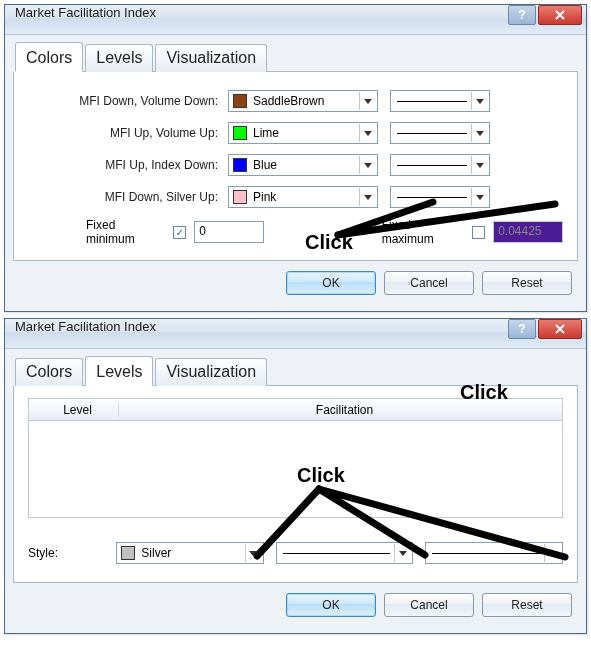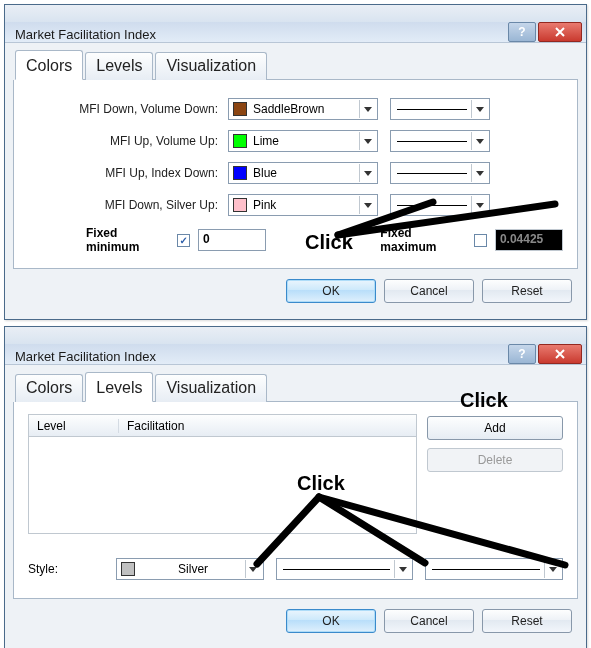--- a/index.html
+++ b/index.html
@@ -12,24 +12,24 @@
     width: 591px;
   }
   .dialog {
     border: 1px solid #4a6a8a;
     background: #eef2f6;
     margin-bottom: 6px;
     box-shadow: 1px 1px 2px rgba(0,0,0,0.15);
     position: relative;
   }
   .titlebar {
-    height: 38px;
+    height: 30px;
     background: linear-gradient(to bottom, #e9eef5 0%, #d9e4f0 45%, #cfdced 46%, #e2ecf7 100%);
     display: flex;
-    align-items: flex-end;
+    align-items: flex-start;
     padding: 0 4px 0 10px;
     font-size: 13px;
     color: #1a1a1a;
     border-bottom: 1px solid #b8c6d6;
   }
   .titlebar .title { flex: 1; }
   .titlebar .tb-btn {
     height: 20px;
     display: inline-flex;
     align-items: center;
@@ -134,42 +134,41 @@
     display: flex;
     align-items: center;
     padding: 0 2px 0 6px;
     margin-left: 12px;
   }
   .line-sample { flex:1; height:0; border-top:1.6px solid #000; margin-right:4px;}
   .weight-combo .line-sample { border-top:1.3px solid #000;}
   .minmax-row {
     display: flex;
     align-items: center;
-    font-weight: bold;
   }
   .minmax-row .lbl2 { margin-left: 58px; margin-right:6px;}
   .cb {
     width: 13px; height: 13px;
     display: inline-flex;
     border: 1px solid #6a88a8;
     background: #fff;
     align-items: center; justify-content: center;
     font-size: 10px; color: #2a5ca8;
     margin-right: 8px;
   }
   .txt {
     height: 22px;
     border: 1px solid #8a9cb0;
     background: #fff;
     padding: 2px 4px;
     font-size: 12px;
     width: 70px;
   }
   .txt.disabled {
-    background: #000000;
+    background: #4c1d95;
     color: #888;
     border-color: #c0c8d0;
   }
   .btnbar {
     display: flex;
     justify-content: flex-end;
     padding: 10px 6px 10px 6px;
     gap: 8px;
   }
   .btn {
@@ -340,37 +339,33 @@
         </svg>
     </span>
   </div>
   <div class="body">
     <div class="tabs">
       <div class="tab">Colors</div>
       <div class="tab active">Levels</div>
       <div class="tab">Visualization</div>
     </div>
     <div class="tabpanel" style="padding:12px 14px 18px 14px;">
-      <div style="display:flex;">
+      <div style="display:flex;text-align:center;">
         <div class="levels-table" style="flex:1;">
           <div class="levels-cols">
             <div class="lv-head">
               <div class="col1">Level</div>
               <div class="col2">Facilitation</div>
             </div>
           </div>
         </div>
-        <div class="side-btns">
-          <div class="side-btn">Add</div>
-          <div class="side-btn disabled">Delete</div>
-        </div>
       </div>
       <div class="style-row">
         <div class="lbl">Style:</div>
-        <div class="color-combo" style="width:150px;text-align:center;">
+        <div class="color-combo" style="width:150px;">
           <span class="swatch" style="background:#c0c0c0"></span>
           <span class="combo-text">Silver</span>
           <span class="combo-arrow"></span>
         </div>
         <div class="line-combo" style="width:140px;">
           <span class="line-sample"></span>
           <span class="combo-arrow"></span>
         </div>
         <div class="line-combo weight-combo" style="width:140px;">
           <span class="line-sample"></span>

